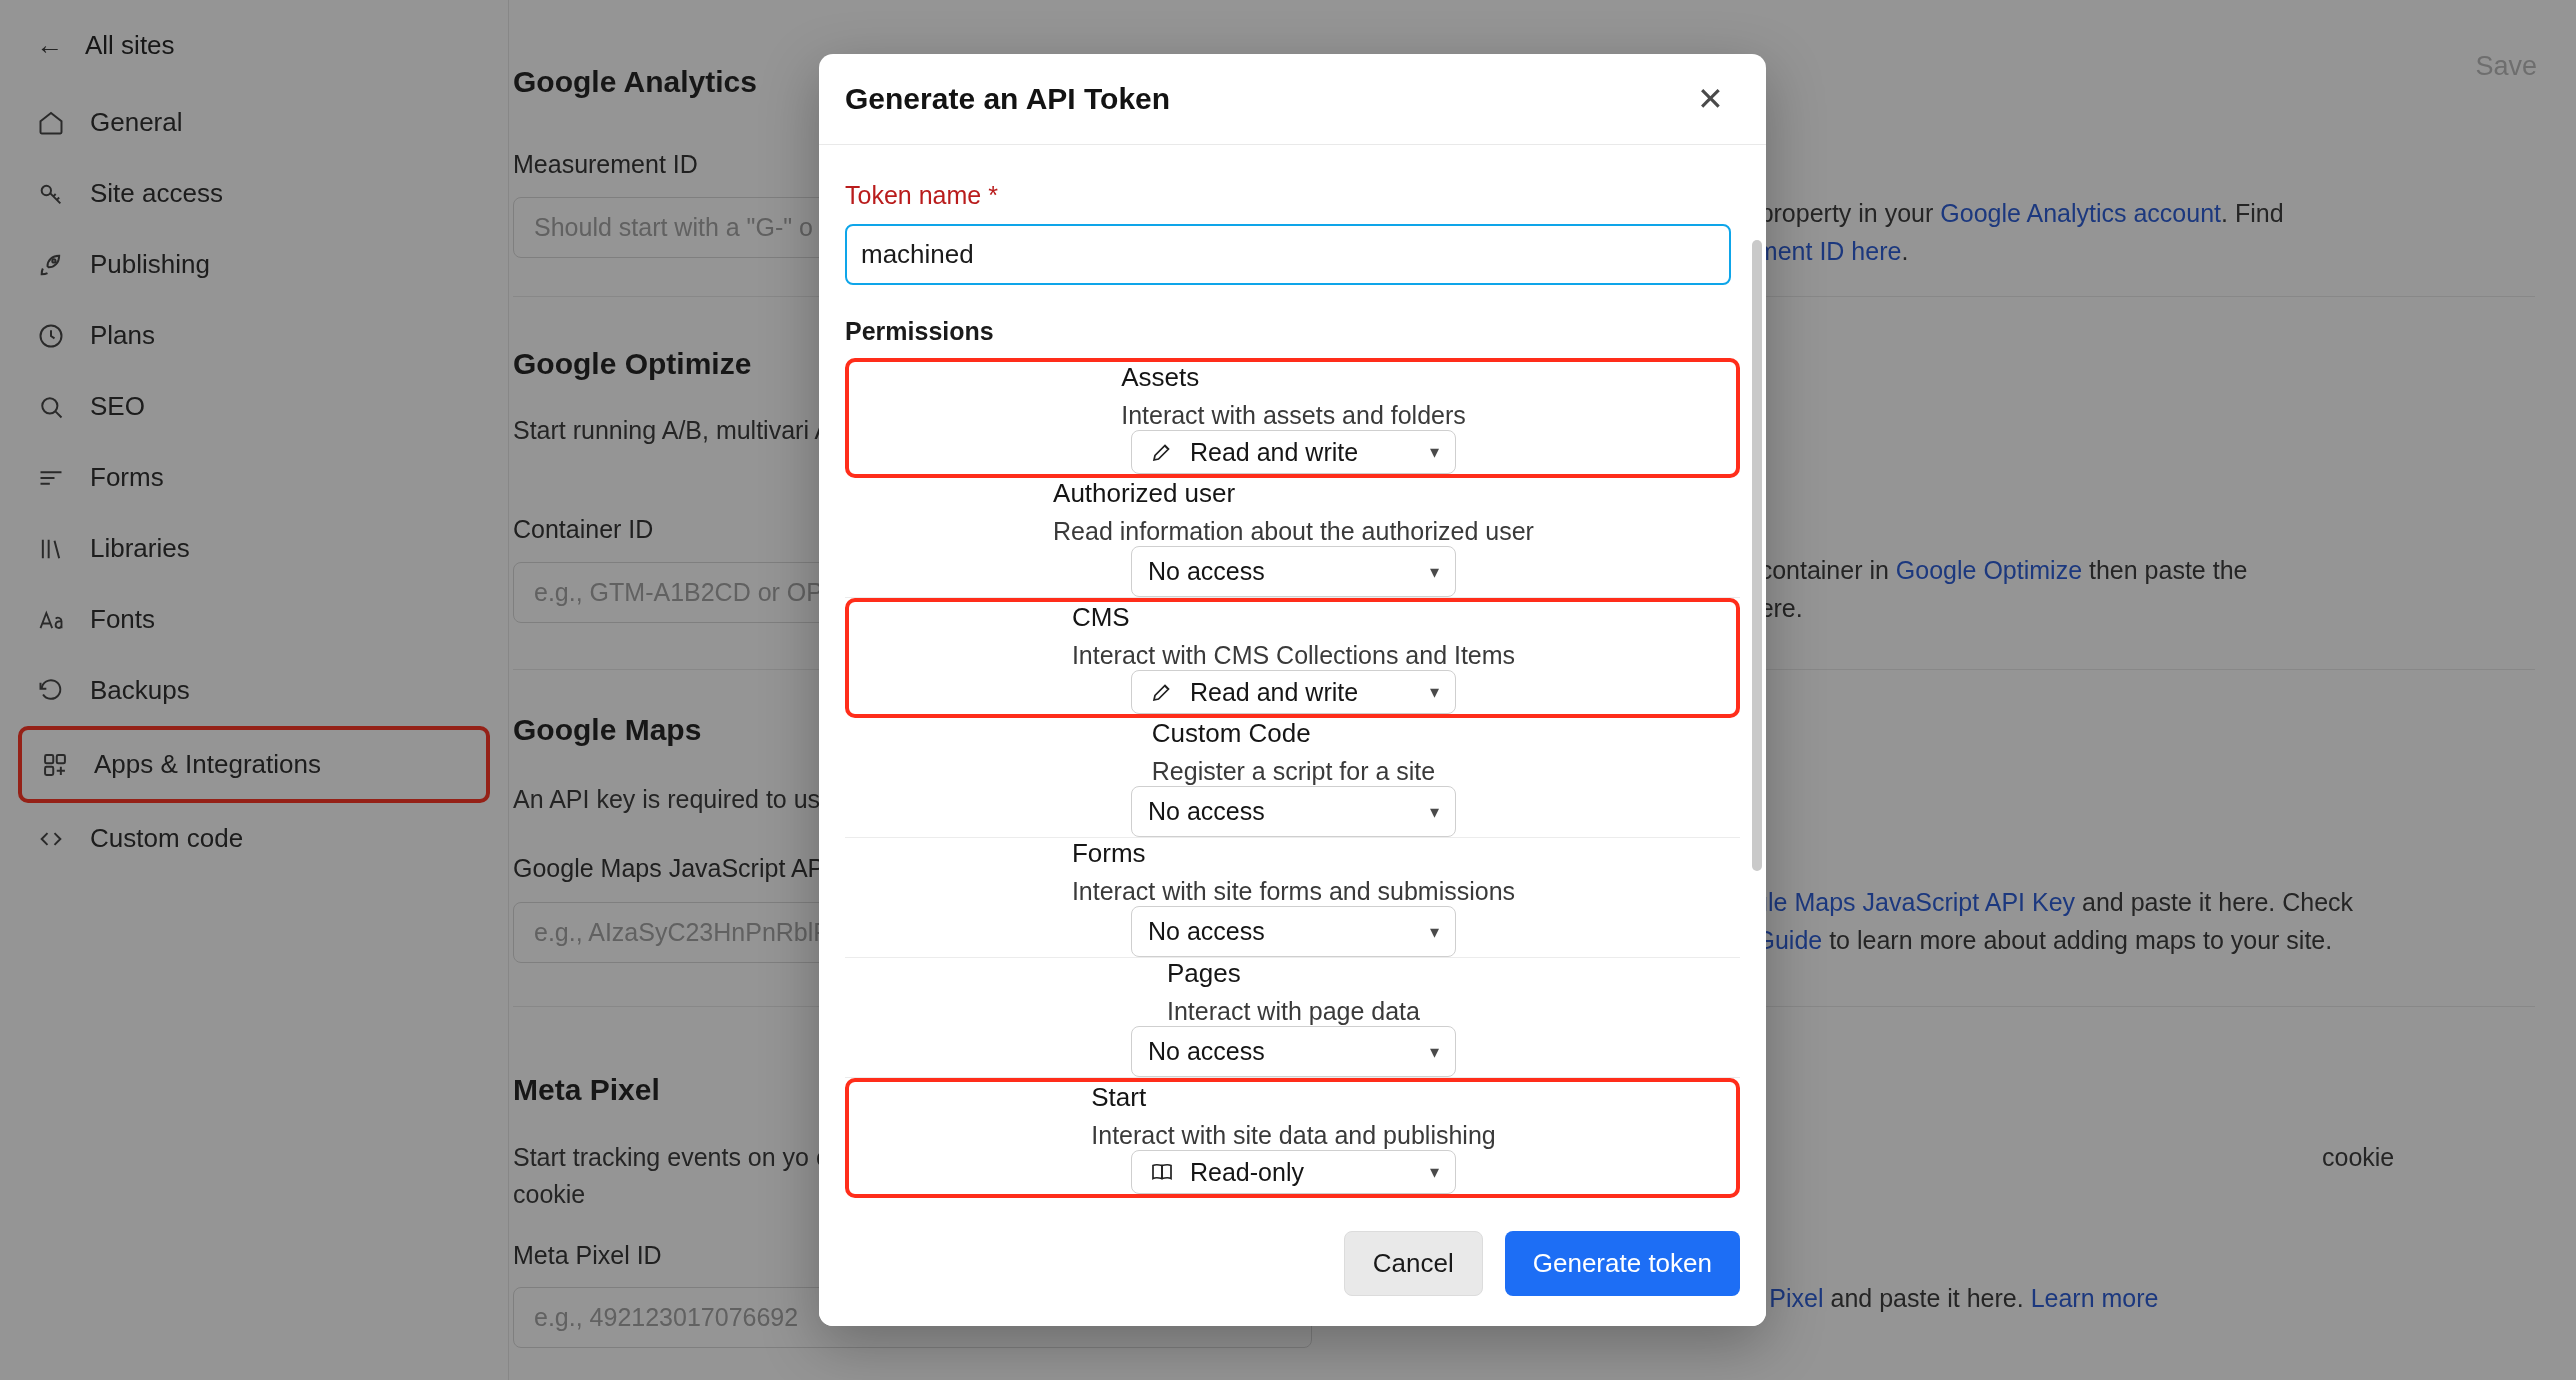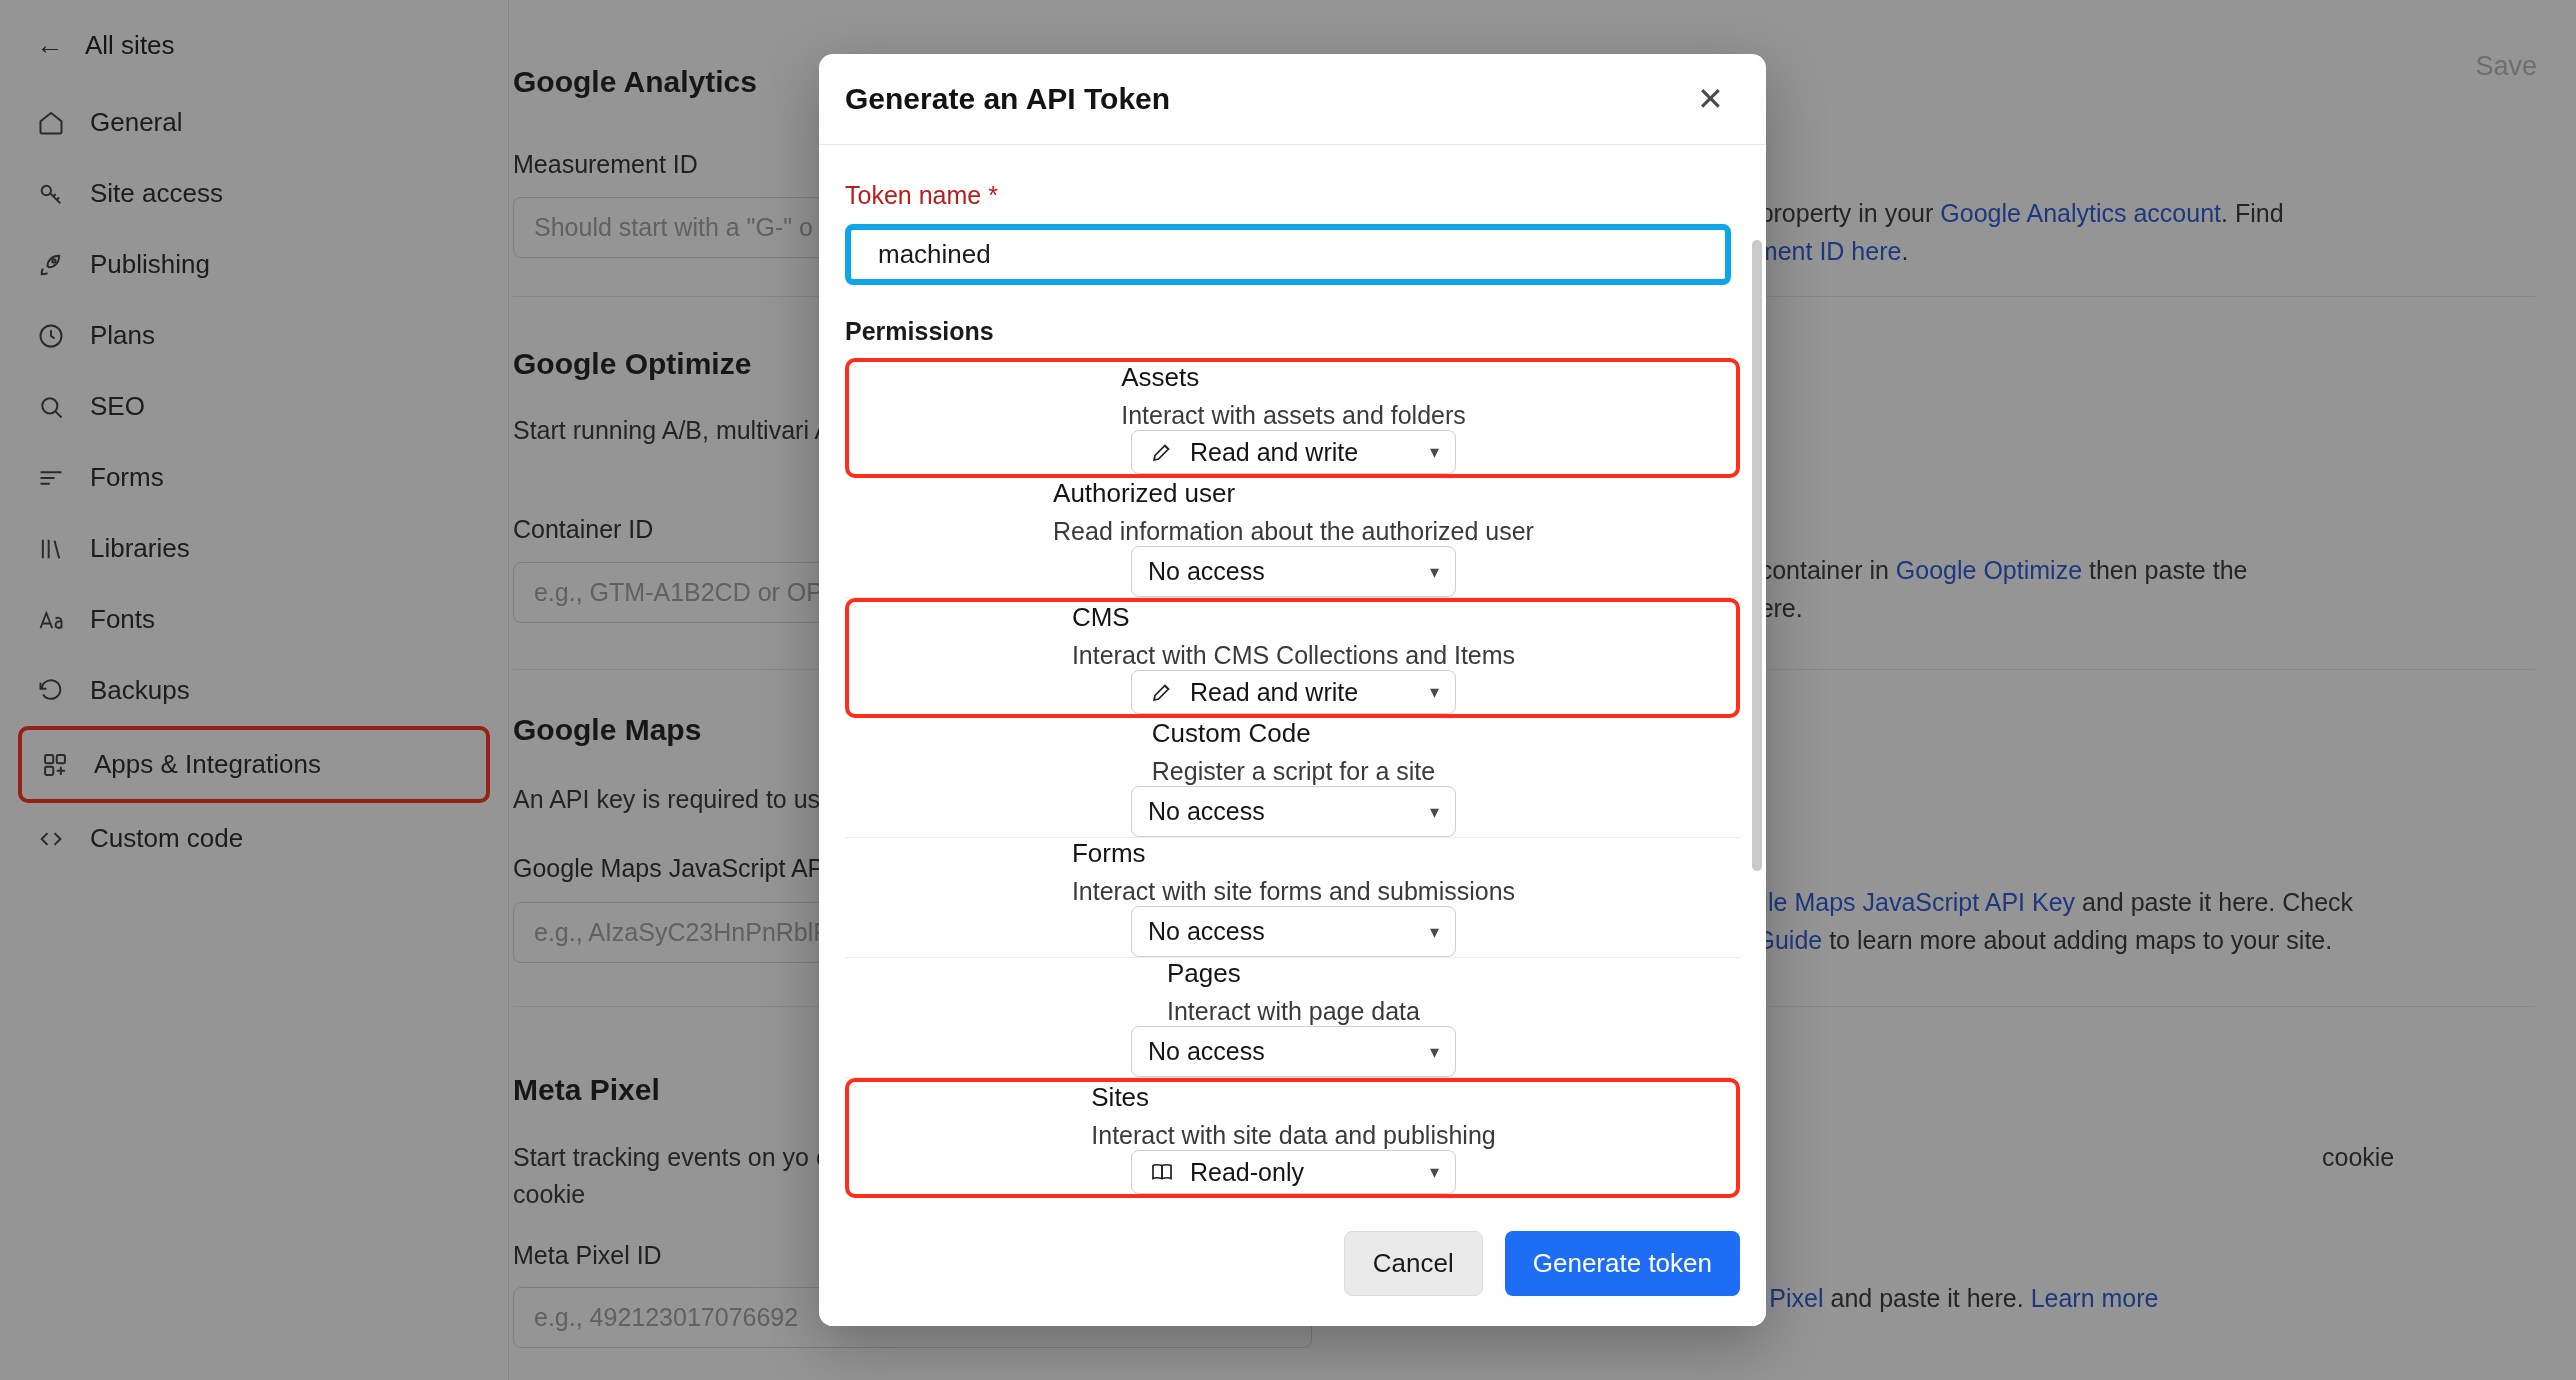--- a/index.html
+++ b/index.html
@@ -153,24 +153,24 @@
     padding: 36px 26px 0 26px;
     overflow: hidden;
     position: relative;
   }
   .token-label {
     font-size: 25px; color: #b91c1c;
     margin-bottom: 14px;
   }
   .token-input {
     width: 886px; height: 61px;
-    border: 6px solid #0ea5e9;
+    border: 2px solid #0ea5e9;
     border-radius: 8px;
     display: flex; align-items: center;
-    padding: 0 27px;
+    padding: 0 14px;
     font-size: 26px;
     color: #1a1a1a;
     margin-bottom: 32px;
   }
   .perm-header {
     font-size: 25px; font-weight: 700; color: #1b1b1b;
     margin-bottom: 12px;
   }
   .perm-list { position: relative; }
   .perm-row {
@@ -495,21 +495,21 @@
             <div class="perm-desc">Interact with page data</div>
           </div>
           <div class="select">
             <span>No access</span>
             <span class="chev">▾</span>
           </div>
         </div>
 
         <div class="perm-row boxed">
           <div class="perm-text">
-            <div class="perm-name">Sites</div>
+            <div class="perm-name">Start</div>
             <div class="perm-desc">Interact with site data and publishing</div>
           </div>
           <div class="select">
             <span class="sel-ico">
               <svg width="24" height="24" viewBox="0 0 24 24" fill="none" stroke="currentColor" stroke-width="1.7">
                   <path d="M3 5.5s3-1.5 9 0v13c-6-1.5-9 0-9 0z"></path>
                   <path d="M21 5.5s-3-1.5-9 0v13c6-1.5 9 0 9 0z"></path>
                 </svg>
             </span>
             <span>Read-only</span>

